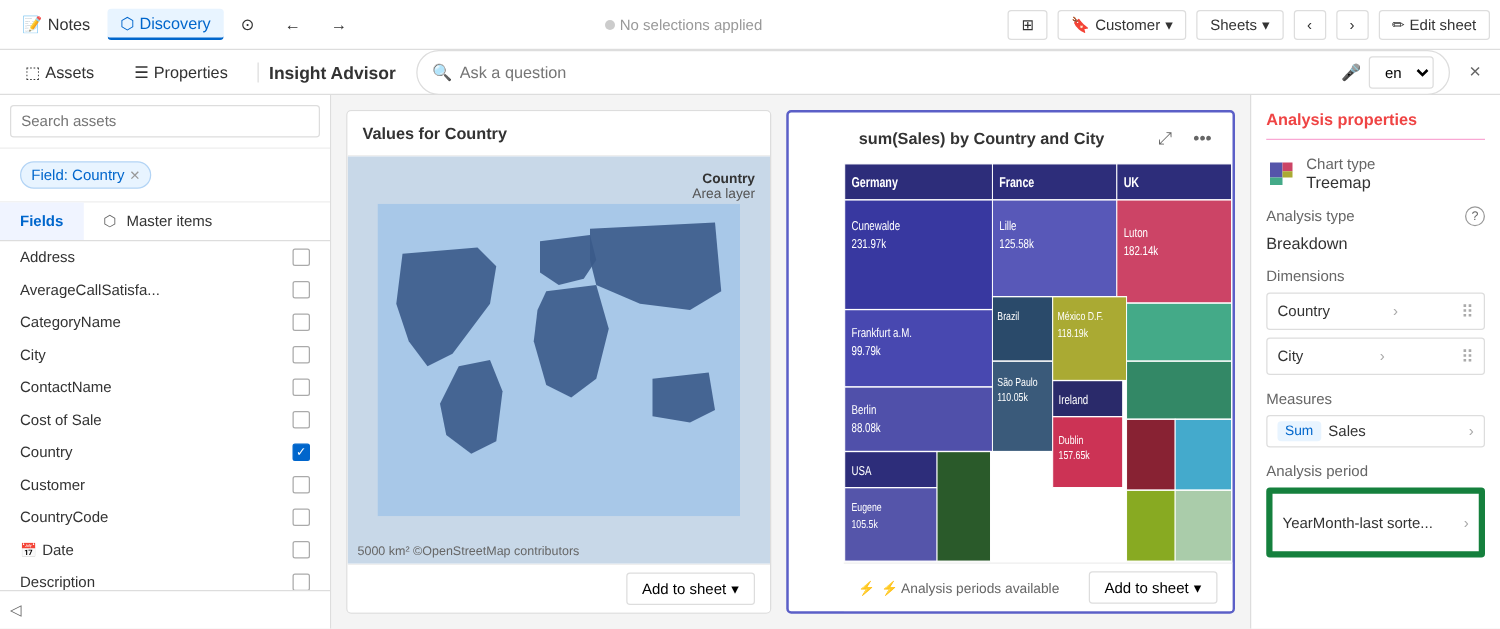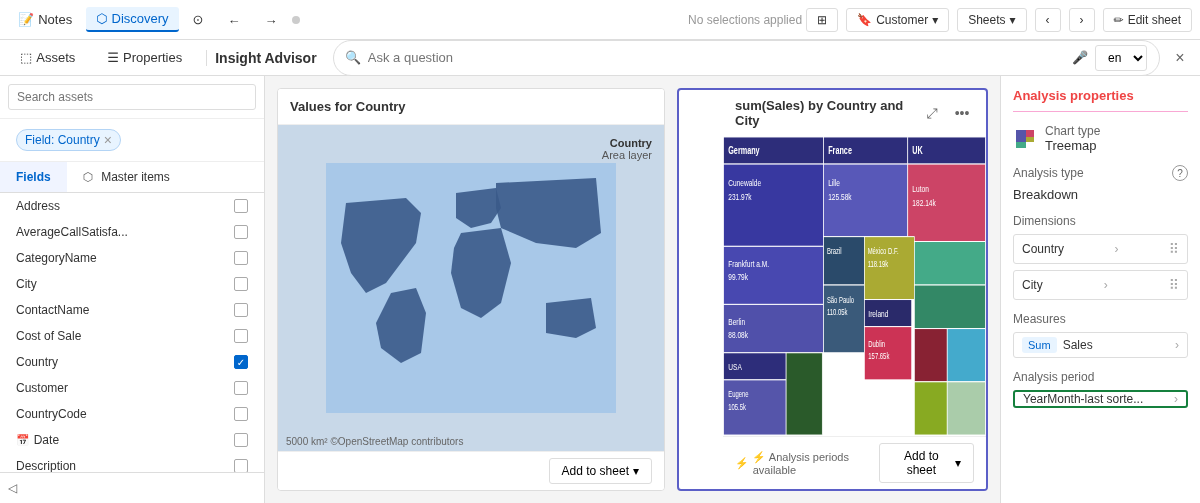--- a/index.html
+++ b/index.html
@@ -9,21 +9,21 @@
     .top-toolbar {
       display: flex; align-items: center; height: 40px; background: #fff;
       border-bottom: 1px solid #ddd; padding: 0 8px; gap: 4px;
     }
     .toolbar-btn {
       padding: 4px 10px; border: none; background: none; cursor: pointer;
       font-size: 13px; color: #333; border-radius: 3px; display: flex; align-items: center; gap: 4px;
     }
     .toolbar-btn.active { background: #e8f4ff; border-bottom: 2px solid #0066cc; color: #0066cc; }
     .selection-bar {
-      flex: 1; display: flex; align-items: center; justify-content: space-between;
+      flex: 1; display: flex; align-items: center; justify-content: center;
       font-size: 12px; color: #999; gap: 4px;
     }
     .selection-dot { width: 8px; height: 8px; border-radius: 50%; background: #ccc; }
     .toolbar-right { display: flex; align-items: center; gap: 8px; margin-left: auto; }
     .toolbar-right-btn {
       padding: 4px 10px; border: 1px solid #ddd; background: #fff; cursor: pointer;
       font-size: 12px; color: #333; border-radius: 3px; display: flex; align-items: center; gap: 4px;
     }
 
     
@@ -95,21 +95,21 @@
       flex: 1; background: #f4f4f4; overflow-y: auto; padding: 12px;
       display: flex; gap: 12px;
     }
 
     
     .card {
       background: #fff; border: 1px solid #ddd; border-radius: 4px;
       display: flex; flex-direction: column; overflow: hidden;
     }
     .card-left {
-      width: 388px; flex-shrink: 0;
+      width: 340px; flex-shrink: 0;
     }
     .card-right {
       flex: 1; border: 2px solid #5b5fc7; padding-left: 44px;
     }
     .card-header {
       padding: 10px 12px; font-size: 13px; font-weight: 600; color: #333;
       border-bottom: 1px solid #eee; background: #fff;
     }
     .card-body {
       flex: 1; position: relative; overflow: hidden;
@@ -171,21 +171,21 @@
     .rp-drag { color: #aaa; font-size: 14px; }
     .rp-chevron { color: #aaa; font-size: 12px; }
     .rp-measures-row {
       display: flex; align-items: center; gap: 6px;
       padding: 4px 8px; border: 1px solid #ddd; border-radius: 3px;
     }
     .rp-badge { background: #e8f4ff; color: #0066cc; border-radius: 3px; padding: 2px 6px; font-size: 11px; }
     .rp-m-label { font-size: 12px; color: #333; flex: 1; }
     .rp-period-row {
       display: flex; align-items: center; justify-content: space-between;
-      padding: 0 8px; border: 2px solid #15803d; border-radius: 3px; cursor: pointer;
+      padding: 16px 8px; border: 5px solid #15803d; border-radius: 3px; cursor: pointer;
     }
     .rp-period-label { font-size: 12px; color: #333; }
     .help-icon {
       width: 16px; height: 16px; border-radius: 50%; border: 1px solid #999;
       font-size: 10px; color: #666; display: flex; align-items: center; justify-content: center; cursor: pointer;
     }
     .chart-type-icon {
       width: 24px; height: 24px; display: flex; align-items: center; justify-content: center;
     }
     .analysis-notice {

